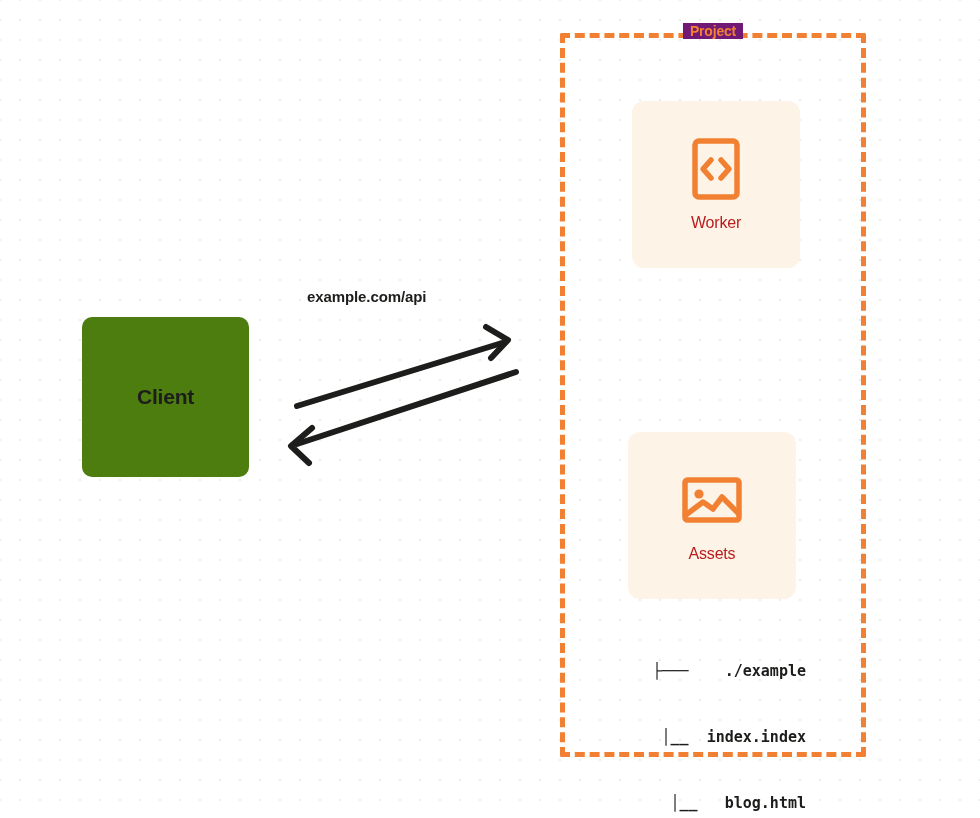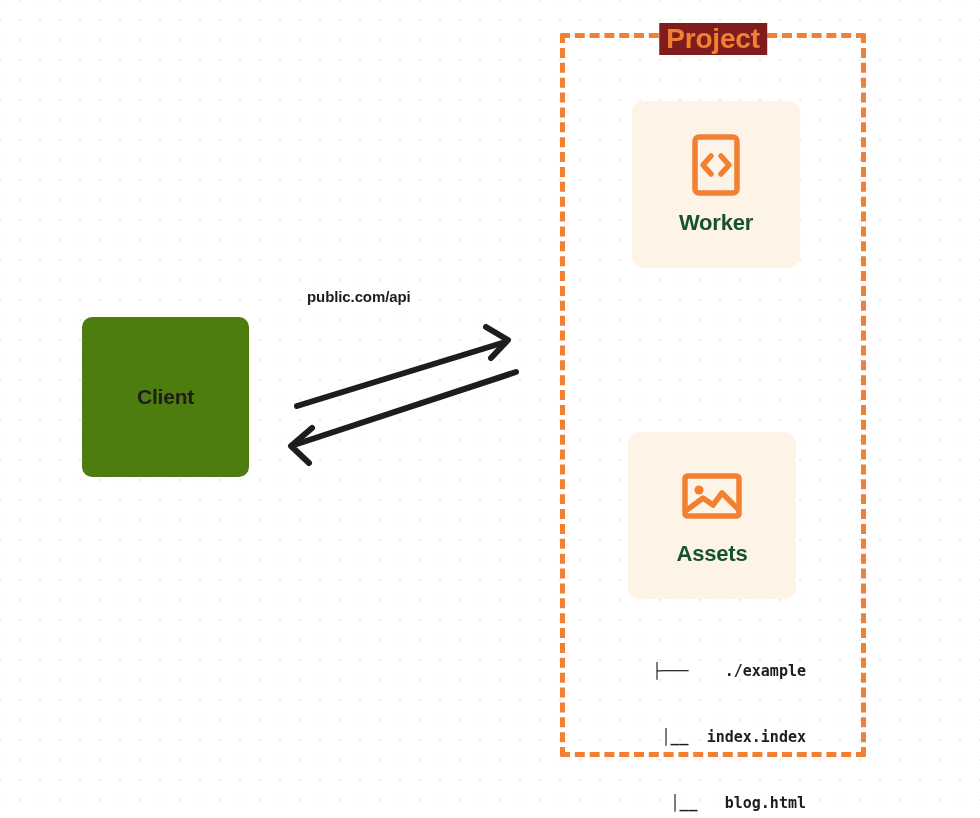--- a/index.html
+++ b/index.html
@@ -76,23 +76,23 @@
     width: 306px; height: 724px;
     border: 5px dashed #f28033;
     border-radius: 2px;
     background: transparent;
   }
   #project-title {
     position: absolute;
     left: 50%;
     top: -15px;
     transform: translateX(-50%);
-    background: #7f1d1d;
+    background: #701a75;
     padding: 0 7px;
-    font-size: 28px;
+    font-size: 14px;
     font-weight: bold;
     color: #f28033;
     white-space: nowrap;
     letter-spacing: -0.2px;
   }
 
   
   .resource-card {
     position: absolute;
     width: 168px; height: 167px;
@@ -107,23 +107,23 @@
   #assets-card { left: 628px; top: 432px; }
 
   .resource-card .card-icon {
     width: 62px; height: 62px;
     display: flex;
     align-items: center;
     justify-content: center;
     margin-bottom: 14px;
   }
   .resource-card .card-label {
-    font-size: 22px;
-    font-weight: bold;
-    color: #14532d;
+    font-size: 16px;
+    font-weight: normal;
+    color: #b91c1c;
     letter-spacing: -0.2px;
   }
 
   
   #file-tree {
     position: absolute;
     left: 606px; top: 616px;
     width: 200px;
     font-family: "DejaVu Sans Mono", monospace;
     font-size: 15px;
@@ -139,21 +139,21 @@
 <body>
 
 <div id="dot-grid"></div>
 
 <div id="canvas">
 
   <div id="client-node">
     <span class="node-label">Client</span>
   </div>
 
-  <div id="request-label">public.com/api</div>
+  <div id="request-label">example.com/api</div>
 
   <svg id="connector-arrows" viewBox="0 0 270 150" width="270" height="150">
 
     <g>
       <line x1="27" y1="86" x2="232" y2="23" stroke="#1d1d1b" stroke-width="6" stroke-linecap="round"></line>
       <polyline points="216,7 238,20 221,38" fill="none" stroke="#1d1d1b" stroke-width="6" stroke-linecap="round" stroke-linejoin="round"></polyline>
     </g>
 
     <g>
       <line x1="246" y1="52" x2="27" y2="124" stroke="#1d1d1b" stroke-width="6" stroke-linecap="round"></line>

